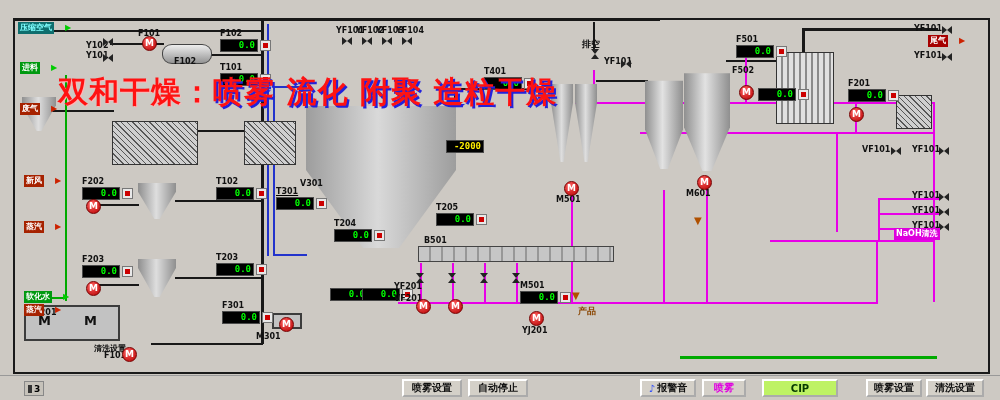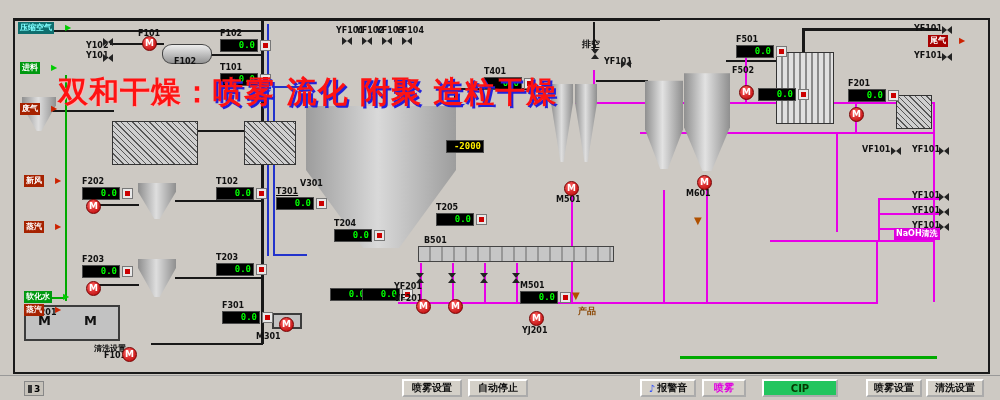--- a/index.html
+++ b/index.html
@@ -67,21 +67,21 @@
   .statusbar{position:absolute;left:62px;top:3px;width:334px;height:17px;background:#0000a0;
              border:1px solid #444;color:#00ff00;font-size:11px;font-weight:bold;
              display:flex;align-items:center;justify-content:center;letter-spacing:5px;}
   .b95{position:absolute;top:3px;height:18px;background:#d4d0c8;border:2px outset #ffffff;
        font-family:"DejaVu Sans",sans-serif;font-size:10px;font-weight:bold;color:#111;
        padding:0 2px;display:flex;align-items:center;justify-content:center;gap:2px;cursor:pointer;}
   .b-auto-start{left:402px;width:60px;}
   .b-auto-stop{left:468px;width:60px;}
   .b-alarm{left:640px;width:56px;}
   .b-spray{left:702px;width:44px;color:#e000e0;}
-  .b-cip{left:762px;width:76px;background:#22c55e;color:#063a00;}
+  .b-cip{left:762px;width:76px;background:#bef264;color:#063a00;}
   .b-spray-set{left:866px;width:56px;}
   .b-clean-set{left:926px;width:58px;}
   .spk{color:#2244ff;font-size:10px;}
 </style>
 </head>
 <body>
 
 <div class="screen">
 
   <div id="diagram" class="diagram">

